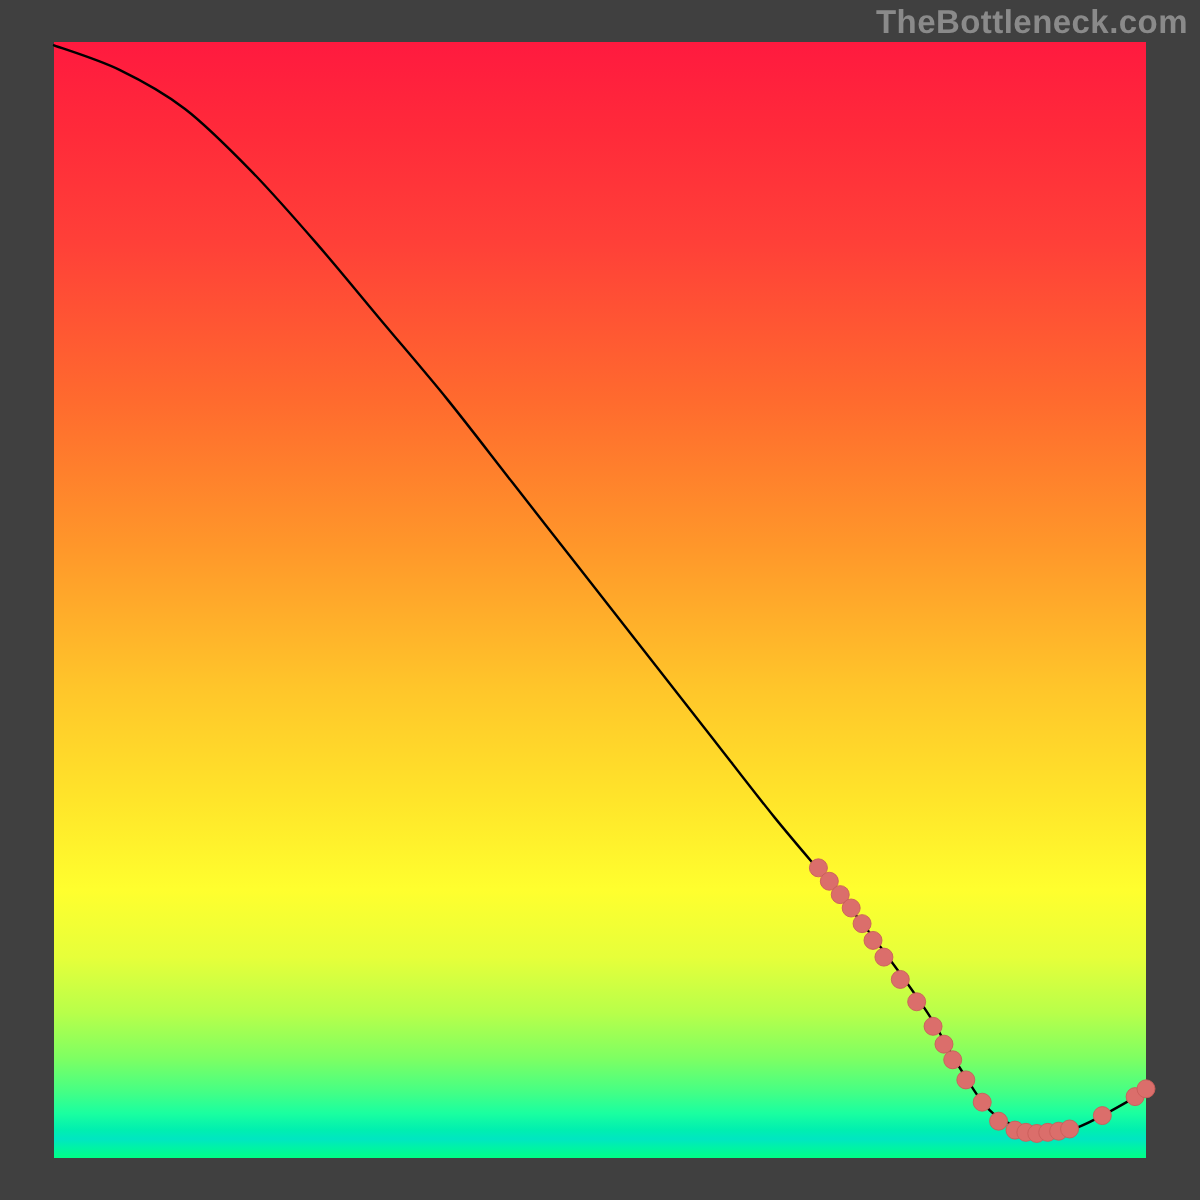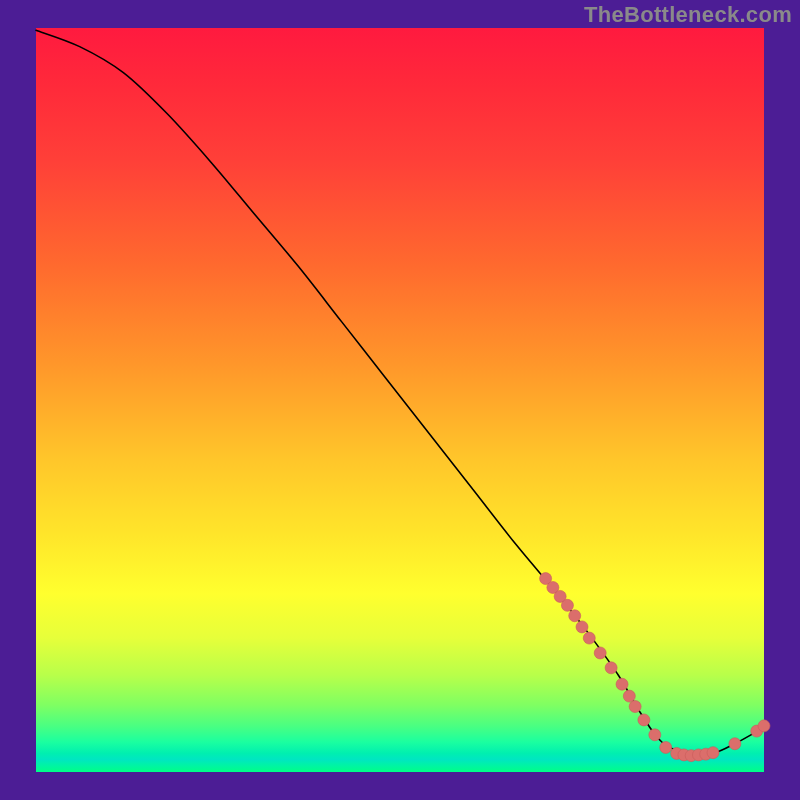--- a/index.html
+++ b/index.html
@@ -8,21 +8,21 @@
     width: 800px;
     height: 800px;
     background: #000;
     overflow: hidden;
     font-family: Arial, Helvetica, sans-serif;
   }
   .frame {
     position: relative;
     width: 800px;
     height: 800px;
-    background: #4c1d95;
+    background: #404040;
   }
   .watermark {
     position: absolute;
     top: 2px;
     right: 8px;
     color: #8a8a8a;
     font-size: 22px;
     font-weight: 600;
     letter-spacing: 0.3px;
     z-index: 10;

